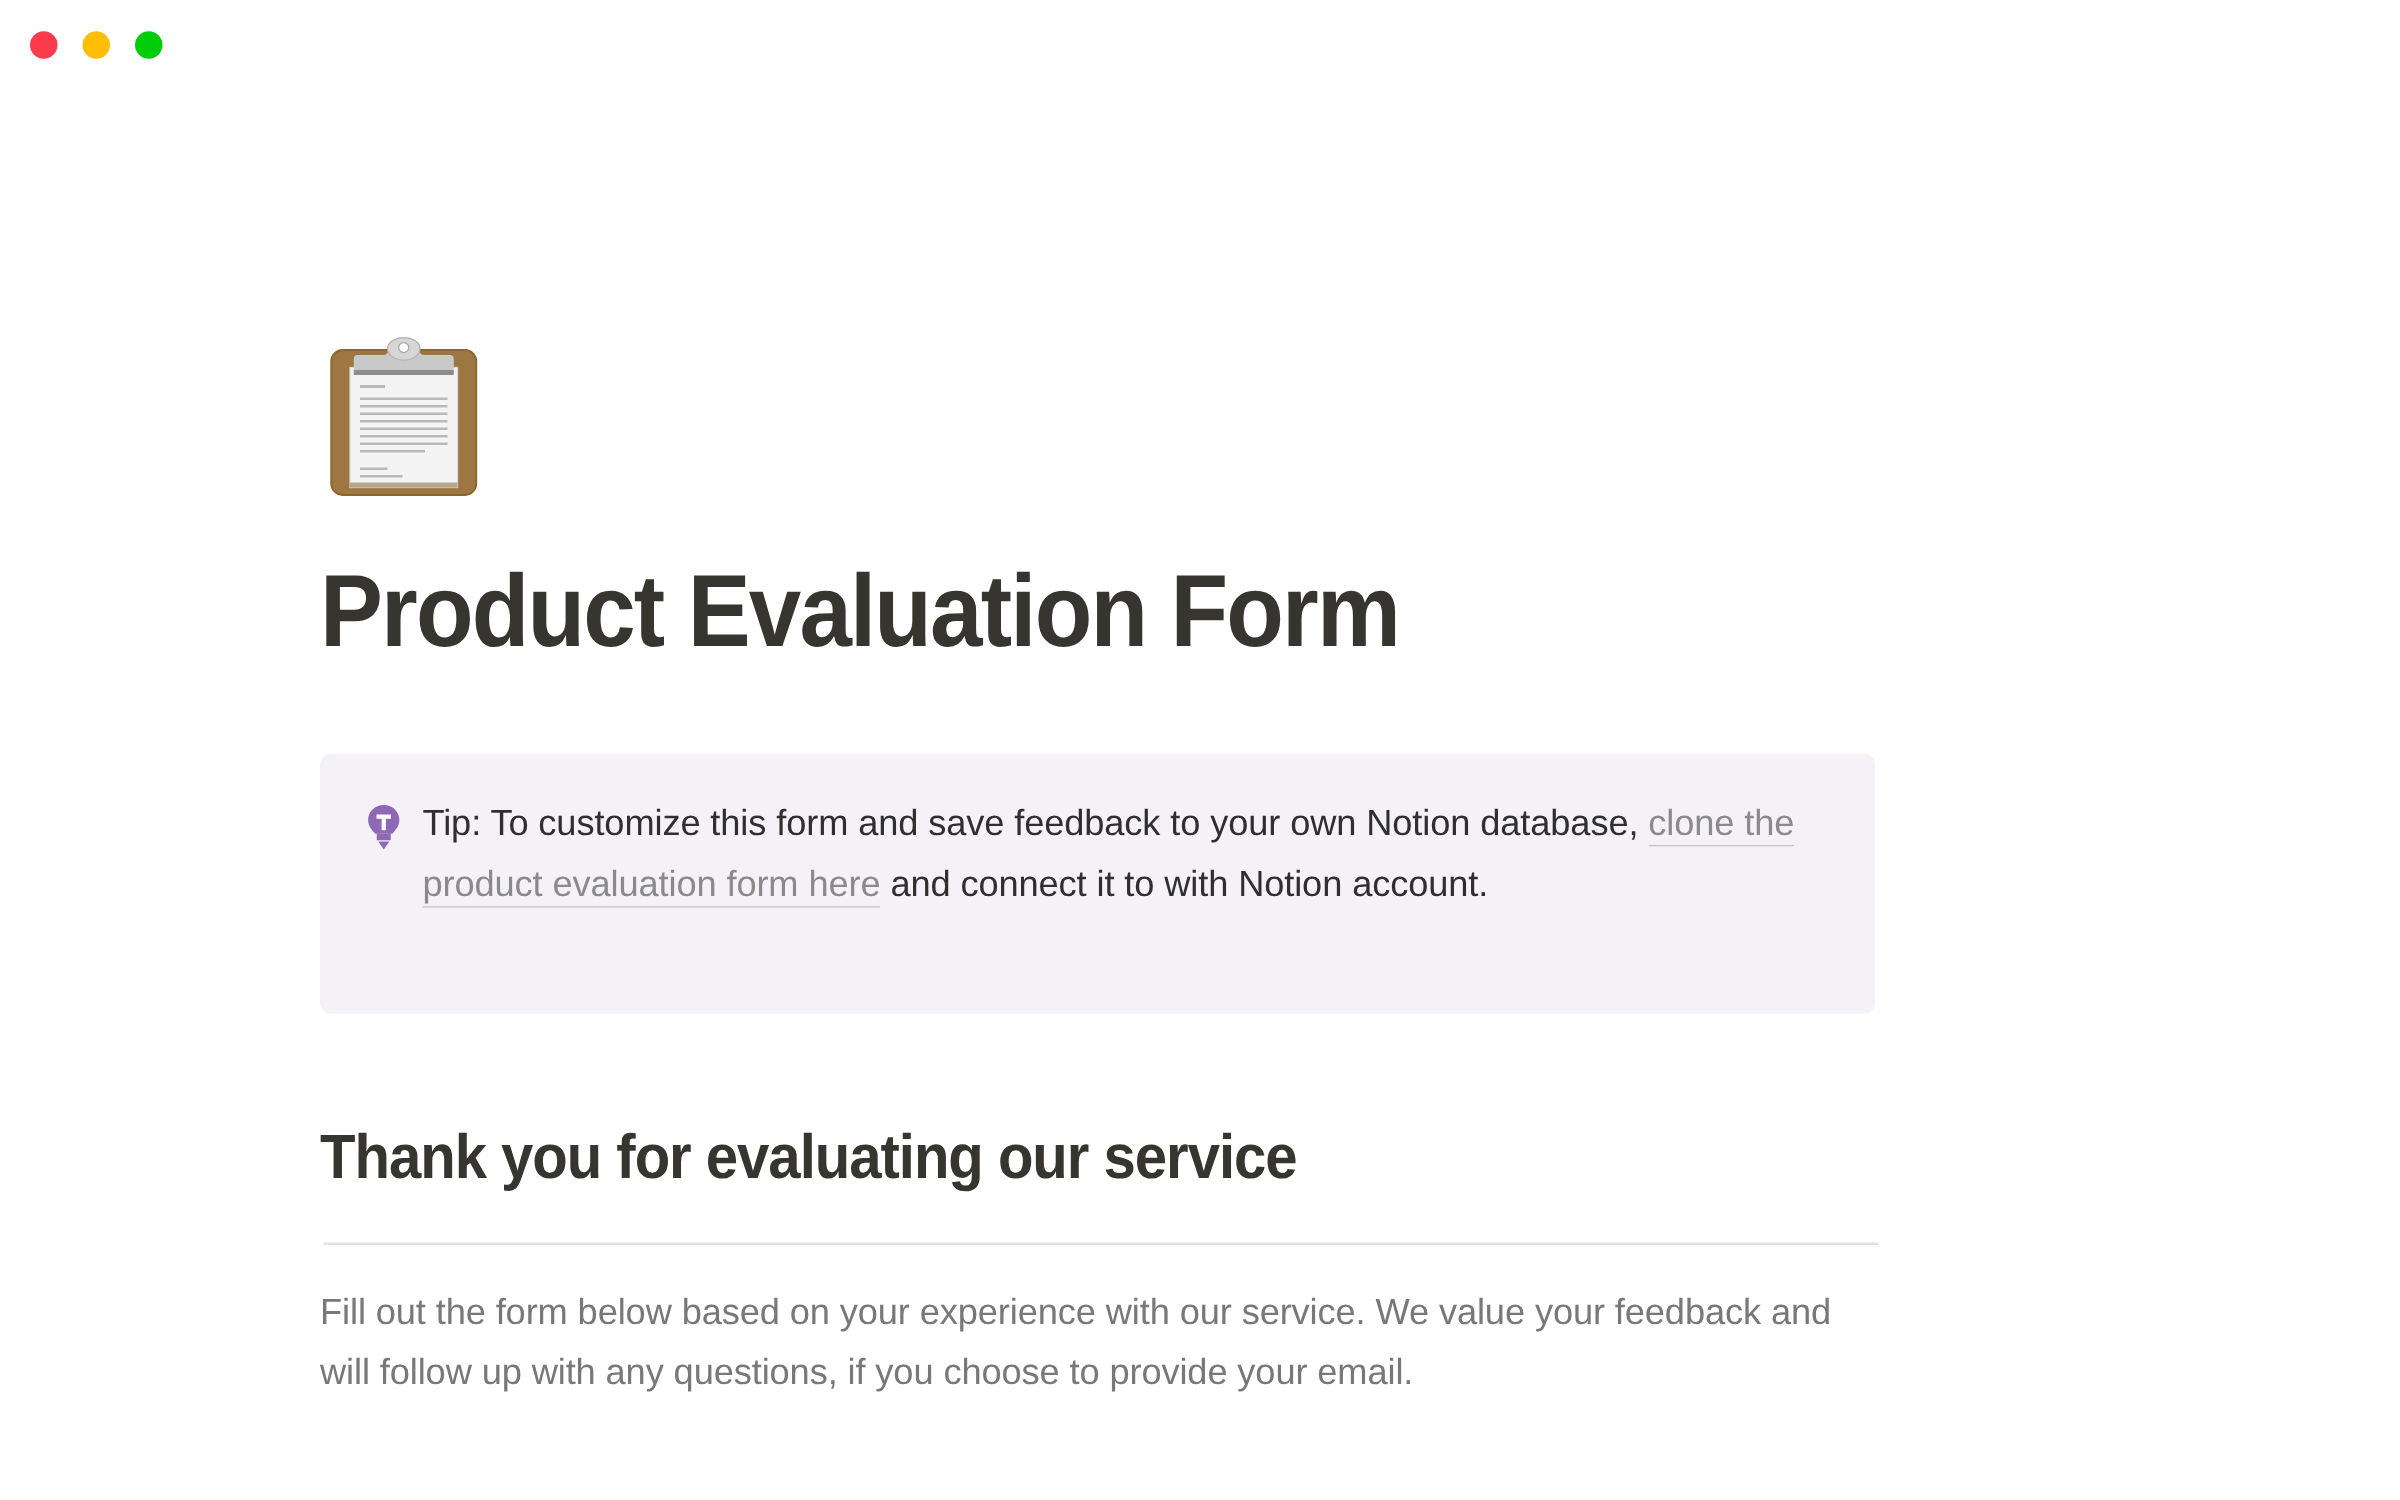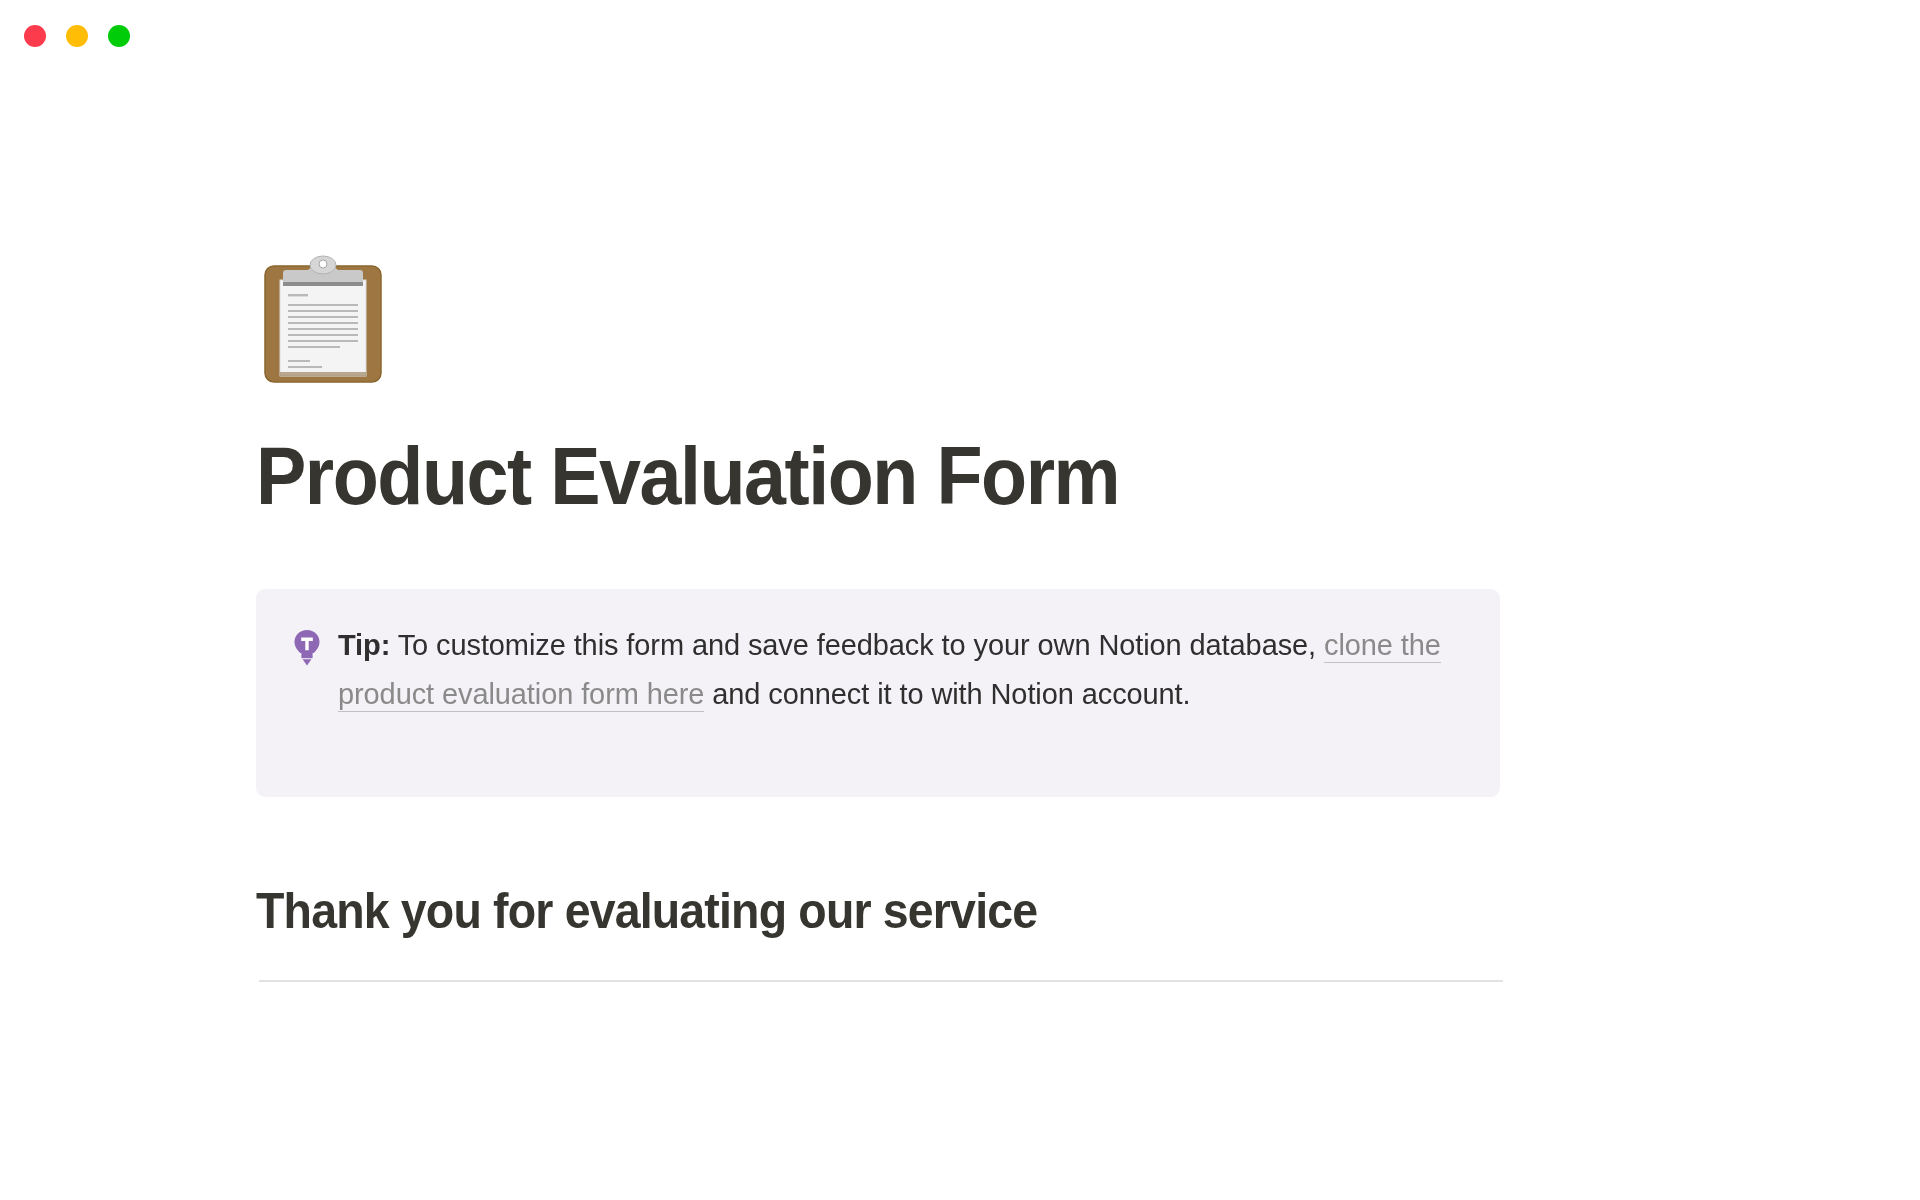--- a/index.html
+++ b/index.html
@@ -35,21 +35,21 @@
     border-radius: 50%;
     display: block;
   }
   .dot-close  { background: #fc3b4d; }
   .dot-min    { background: #ffbd05; }
   .dot-max    { background: #00cc09; }
 
   
   .page {
     position: absolute;
-    top: 4px;
+    top: 18px;
     left: 256px;
     width: 1250px;
   }
 
   .page-emoji {
     margin-top: 248px;
     width: 134px;
     height: 134px;
     line-height: 134px;
     font-size: 116px;
@@ -95,21 +95,21 @@
   .callout-icon svg { display: block; }
   .callout-text {
     flex: 1 1 auto;
     font-size: 29px;
     line-height: 49px;
     color: #2f2f2f;
     letter-spacing: -0.1px;
     font-family: "Liberation Sans", sans-serif;
   }
   .callout-text .lead {
-    font-weight: 700;
+    font-weight: 400;
   }
   .callout-link {
     color: #8a8a8a;
     text-decoration: none;
     border-bottom: 1.5px solid #c2c2c2;
     padding-bottom: 1px;
     cursor: pointer;
   }
 
   
@@ -203,14 +203,15 @@
     </span>
     <div class="callout-text">
       <span class="lead">Tip:</span><span> To customize this form and save feedback to your own Notion database, </span><a class="callout-link">clone the product evaluation form here</a><span> and connect it to with Notion account.</span>
     </div>
   </div>
 
   <h2 class="section-heading">Thank you for evaluating our service</h2>
 
   <hr class="divider">
 
+  <p class="body-paragraph">Fill out the form below based on your experience with our service. We value your feedback and will follow up with any questions, if you choose to provide your email.</p>
 
 </main>
 
 </body></html>

